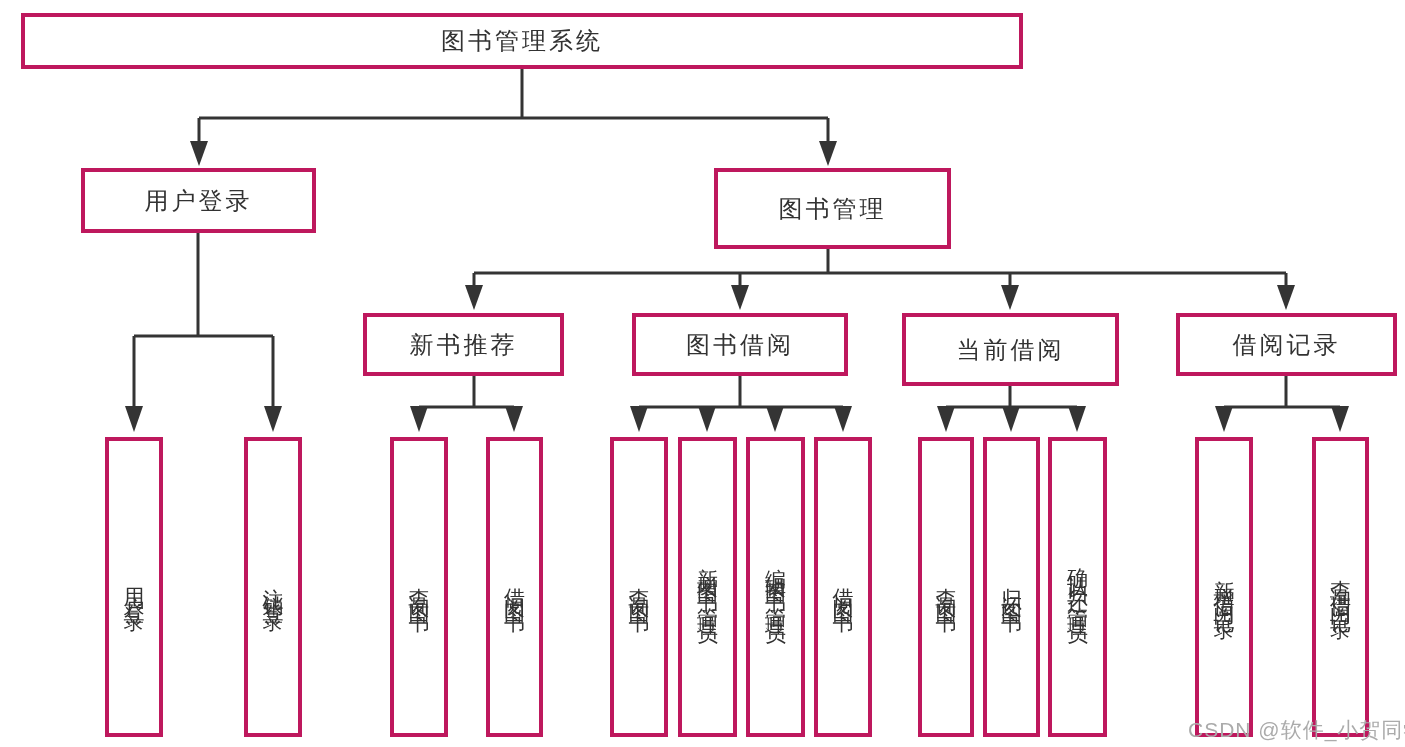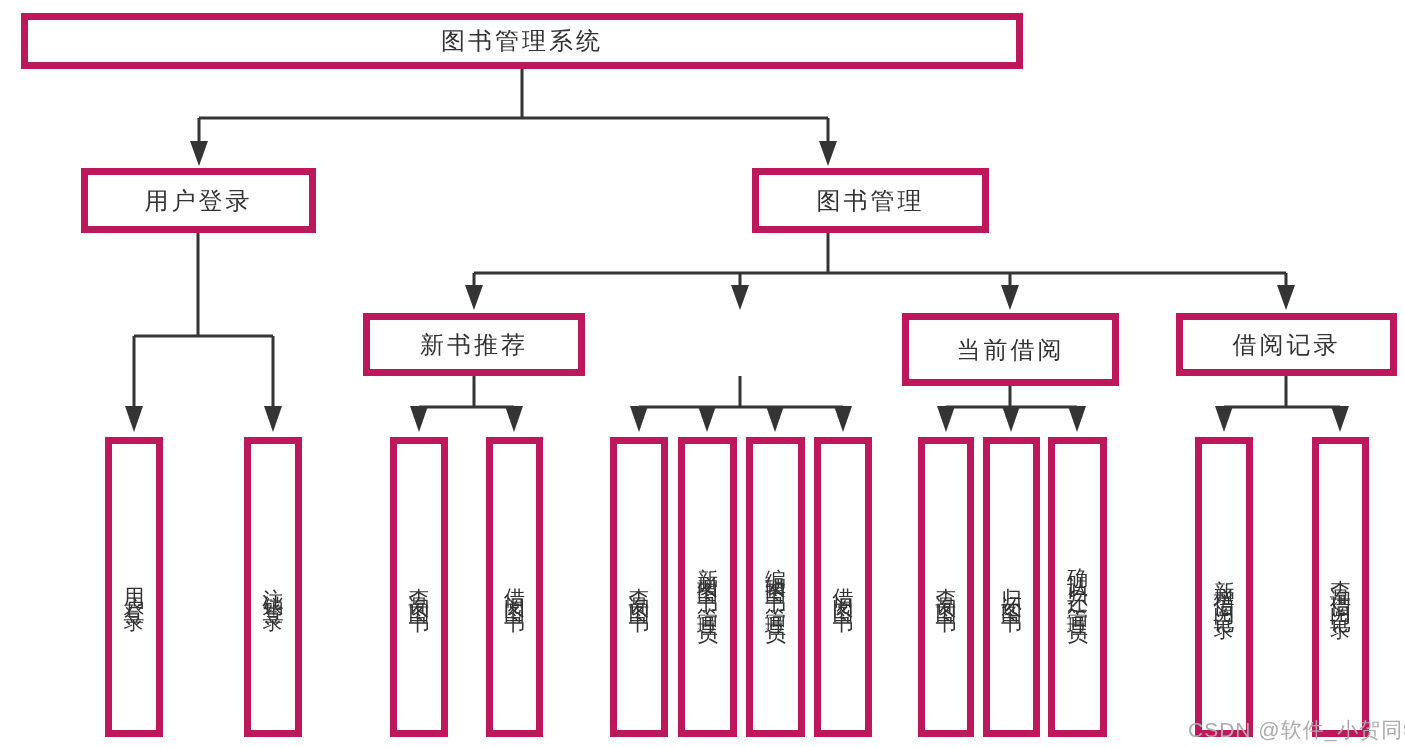--- a/index.html
+++ b/index.html
@@ -3,21 +3,21 @@
 <meta charset="utf-8">
 <style>
   * { margin:0; padding:0; }
   html,body { background:#ffffff; }
   .stage {
     position:relative; width:1405px; height:747px; background:#ffffff;
     font-family:"Liberation Sans", sans-serif; overflow:hidden;
   }
   .box {
     position:absolute; box-sizing:border-box; background:#ffffff;
-    border:7px solid #be185d; display:flex; align-items:center; justify-content:center;
+    border:4px solid #be185d; display:flex; align-items:center; justify-content:center;
   }
   .hl {
     font-size:24px; letter-spacing:3px; color:#323232; white-space:nowrap;
   }
   .vl {
     writing-mode:vertical-rl; text-orientation:mixed;
     font-size:21px; letter-spacing:8px; line-height:1.15; color:#323232;
   }
   svg.wires { position:absolute; left:0; top:0; pointer-events:none; }
   .watermark {
@@ -63,26 +63,29 @@
     </g>
   </svg>
 
   <div class="box" style="left:21px;top:13px;width:1002px;height:56px">
     <span class="hl">图书管理系统</span>
   </div>
 
   <div class="box" style="left:81px;top:168px;width:235px;height:65px">
     <span class="hl">用户登录</span>
   </div>
-  <div class="box" style="left:752px;top:168px;width:237px;height:65px">
+  <div class="box" style="left:714px;top:168px;width:237px;height:81px">
     <span class="hl">图书管理</span>
   </div>
 
-  <div class="box" style="left:363px;top:313px;width:222px;height:63px">
+  <div class="box" style="left:363px;top:313px;width:201px;height:63px">
     <span class="hl">新书推荐</span>
+  </div>
+  <div class="box" style="left:632px;top:313px;width:216px;height:63px">
+    <span class="hl">图书借阅</span>
   </div>
   <div class="box" style="left:902px;top:313px;width:217px;height:73px">
     <span class="hl">当前借阅</span>
   </div>
   <div class="box" style="left:1176px;top:313px;width:221px;height:63px">
     <span class="hl">借阅记录</span>
   </div>
 
   <div class="box" style="left:105px;top:437px;width:58px;height:300px">
     <span class="vl">用户登录</span>

